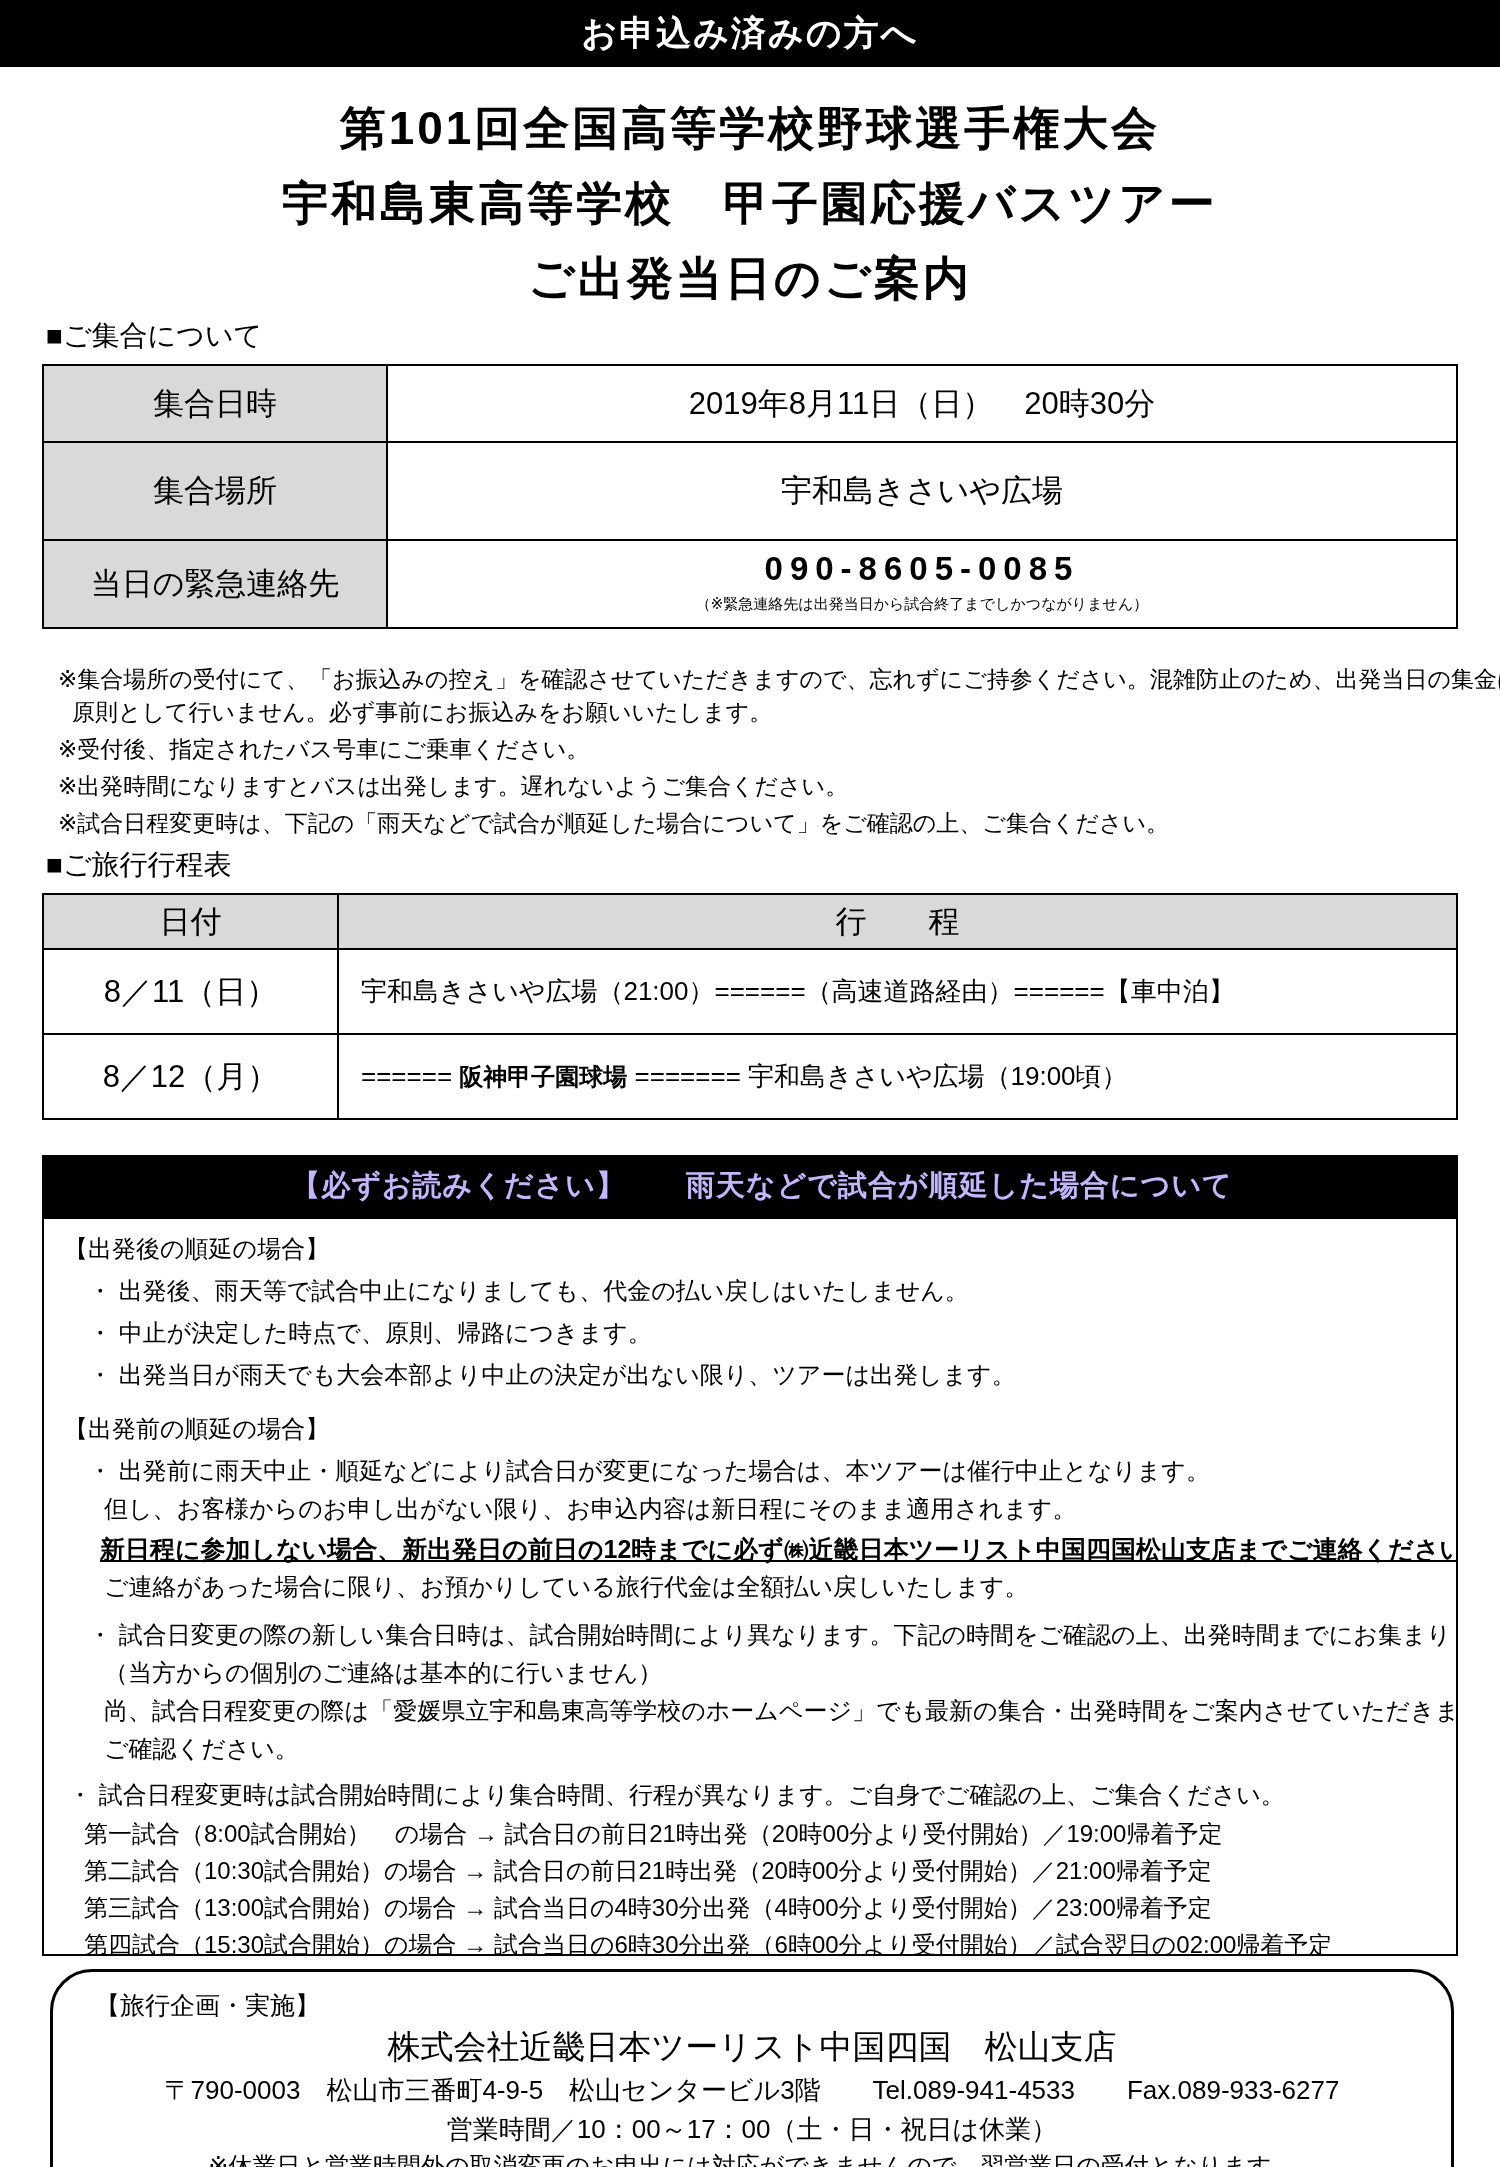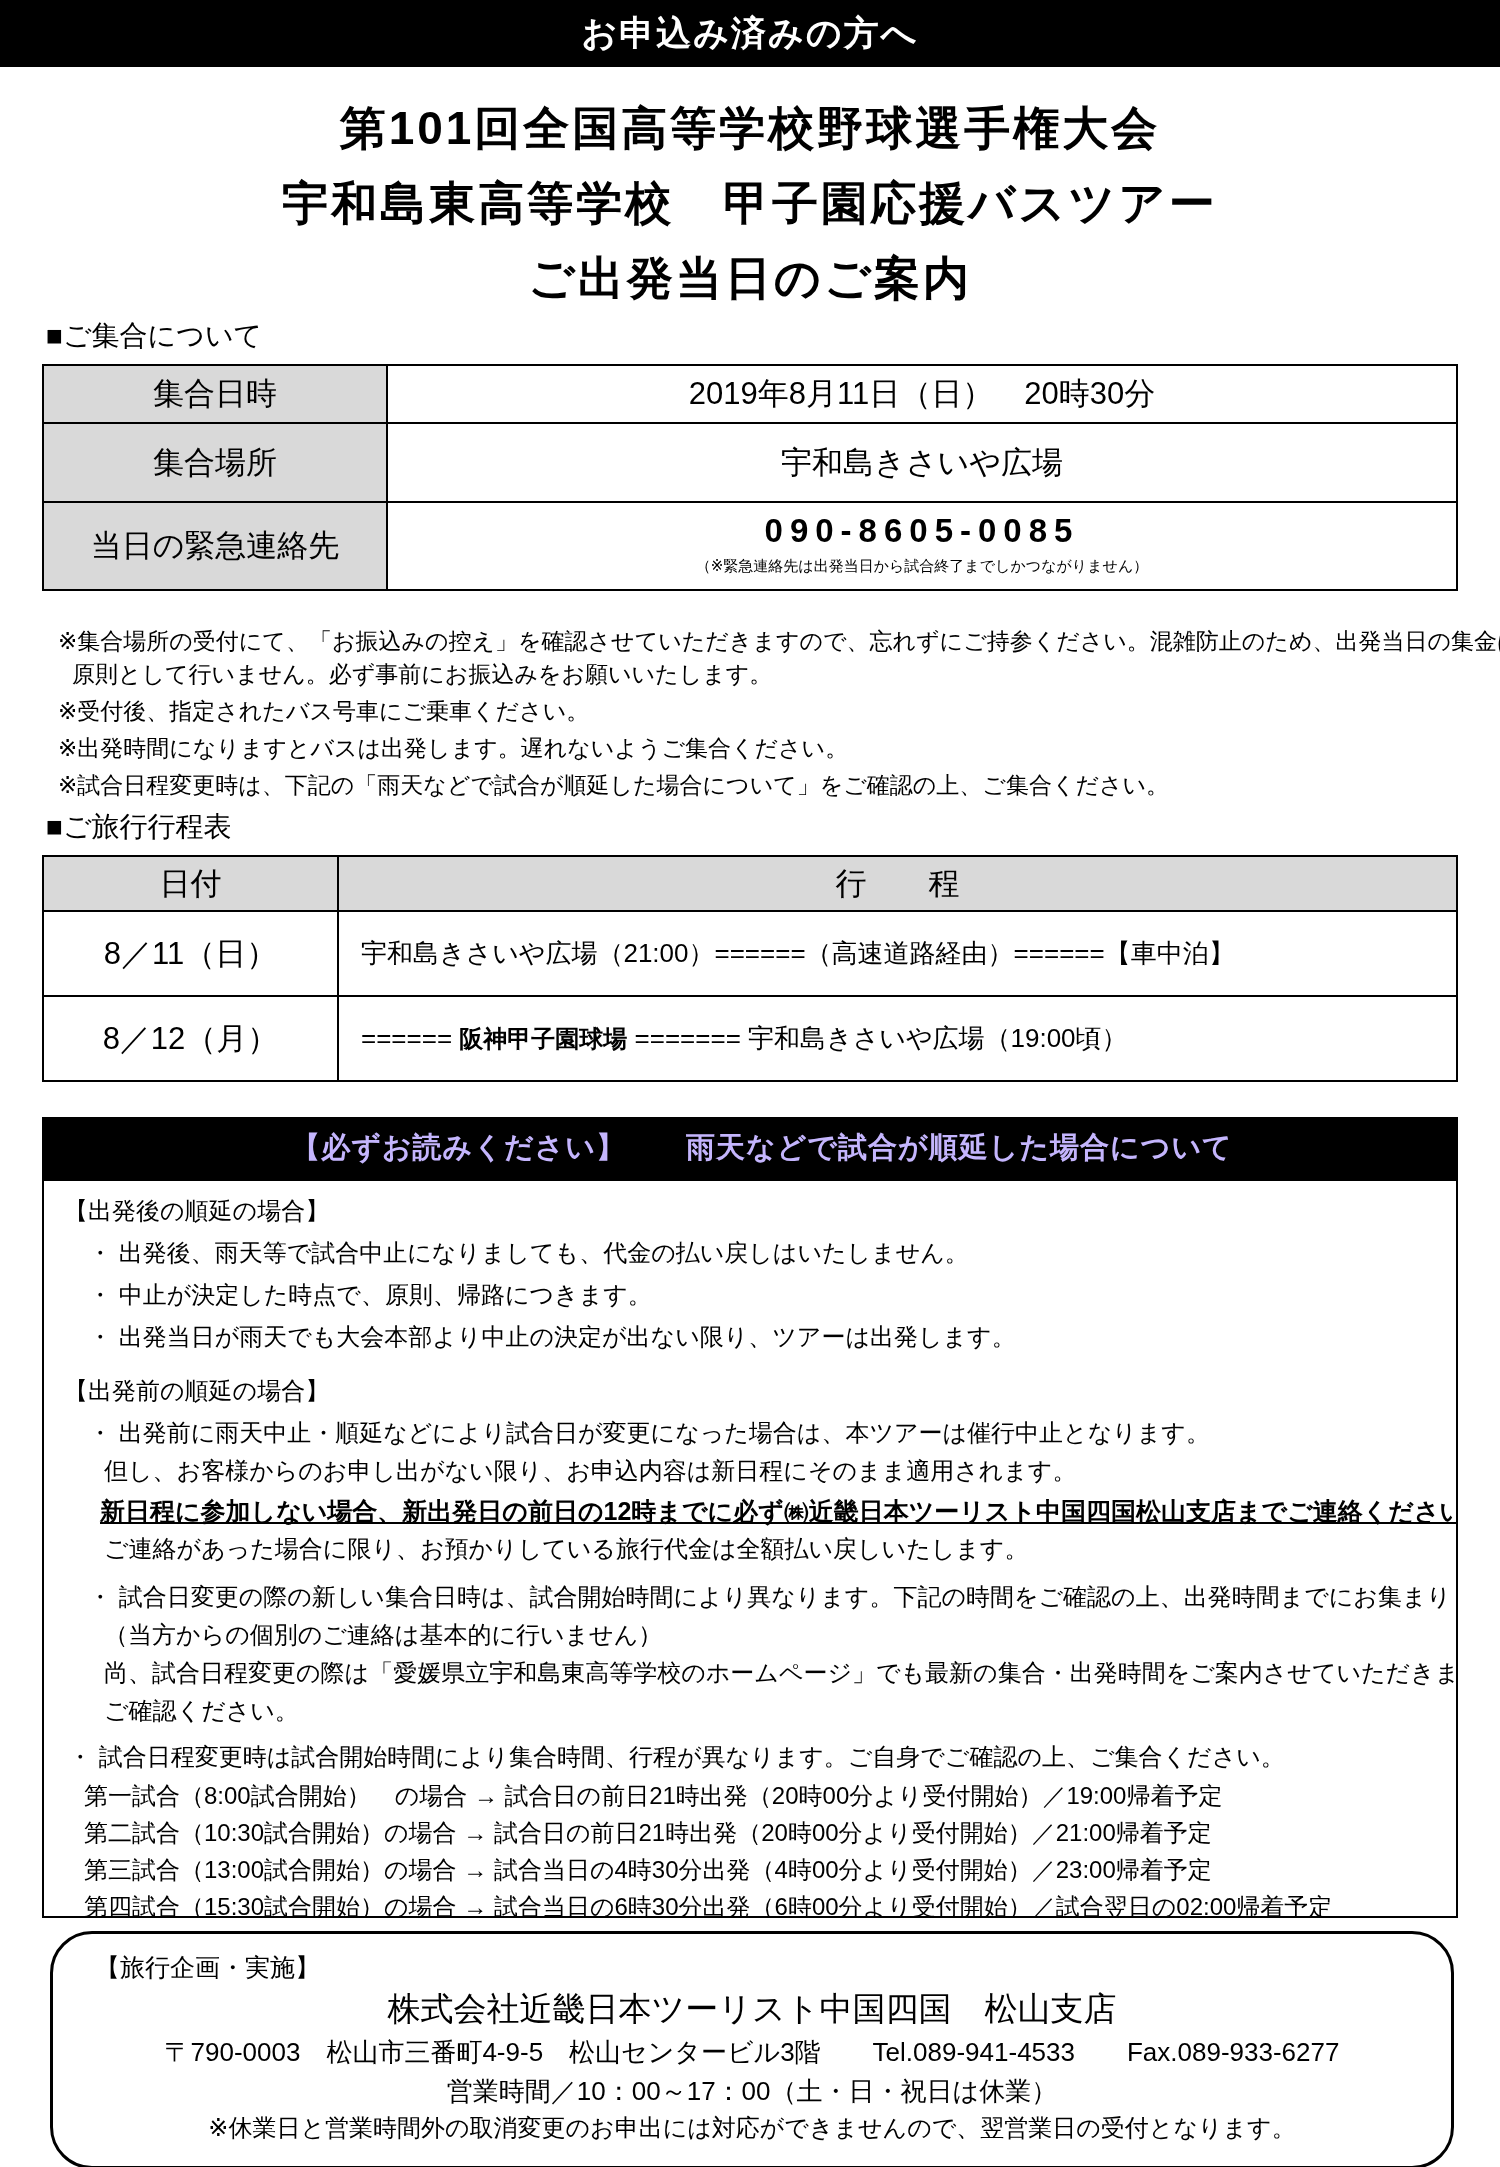--- a/index.html
+++ b/index.html
@@ -17,21 +17,21 @@
   .title-block { margin-top:24px; text-align:center; }
   .title-line { font-size:46px; font-weight:bold; line-height:75px; letter-spacing:3px; white-space:nowrap; }
   
   .section-heading { font-size:28px; font-weight:normal; line-height:33px; margin:3px 0 12px 46px; white-space:nowrap; }
   .section-heading.second { margin-top:8px; }
   
   table.doc-table { width:1416px; margin-left:42px; border-collapse:collapse; table-layout:fixed; }
   table.doc-table td, table.doc-table th { border:2px solid #000; overflow:hidden; }
   .info-table .label-cell { width:344px; background:#d9d9d9; text-align:center; font-size:31px; }
   .info-table .value-cell { text-align:center; font-size:31px; }
-  .row-h1 { height:58px; } .row-h2 { height:79px;border-radius:21px; } .row-h3 { height:88px; }
+  .row-h1 { height:77px; } .row-h2 { height:98px;border-radius:21px; } .row-h3 { height:88px; }
   .phone-number { font-size:33px; font-weight:bold; letter-spacing:7px; line-height:40px; }
   .phone-note { font-size:15px; line-height:30px; letter-spacing:0; }
   
   .notes { margin:34px 0 0 58px; font-size:23px; }
   .note-line { line-height:33px; white-space:nowrap; }
   .note-item { margin-bottom:4px; }
   .note-cont { margin-left:14px; }
   
   .itin-table th { background:#d9d9d9; font-weight:normal; font-size:31px; height:55px; }
   .itin-table .date-col { width:295px; }

